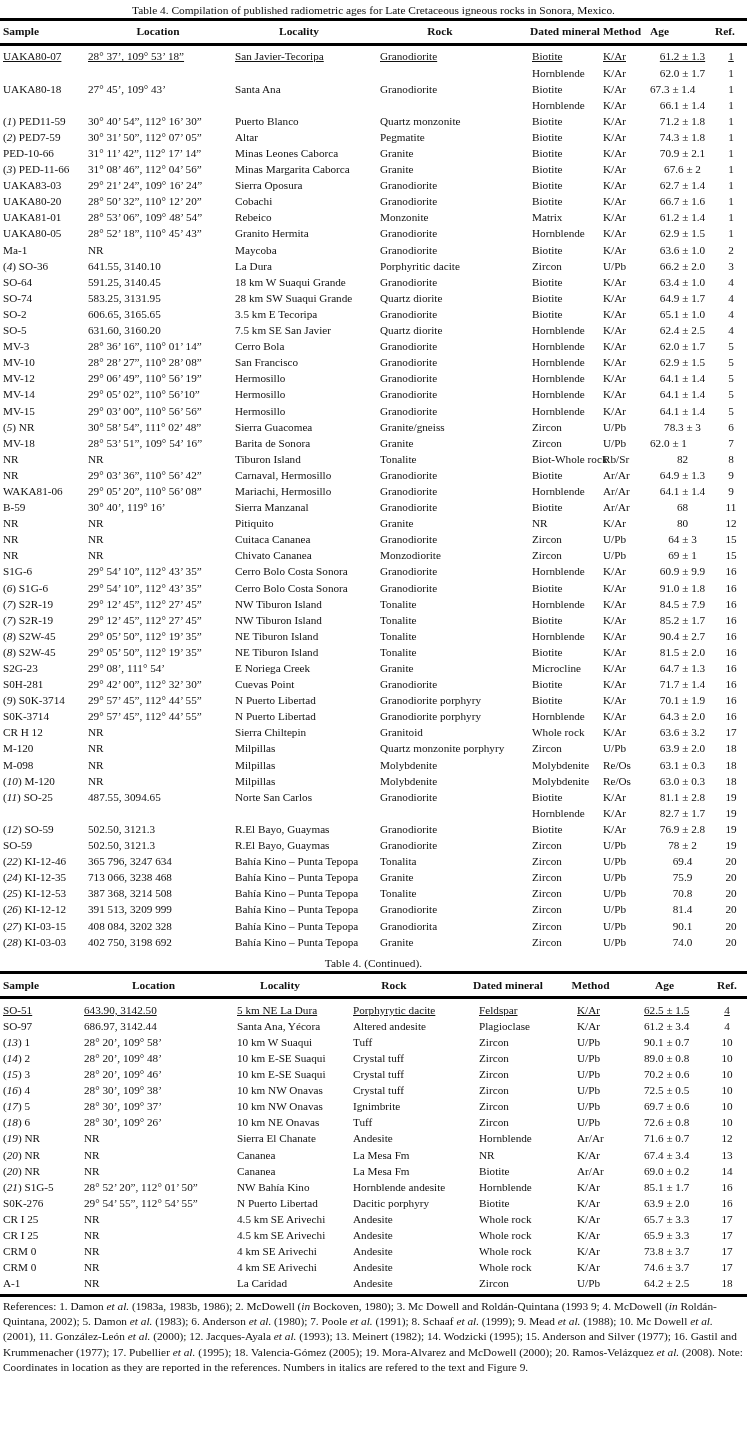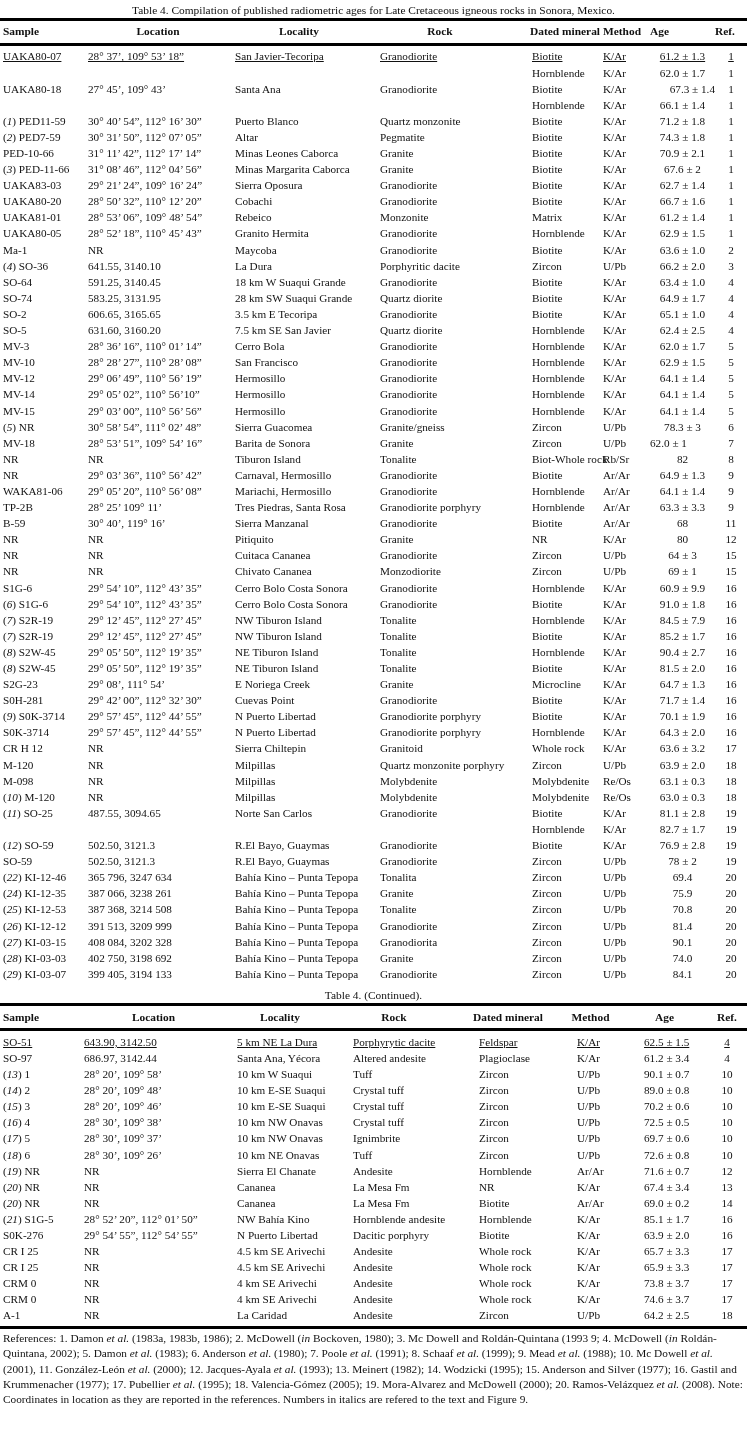--- a/index.html
+++ b/index.html
@@ -78,21 +78,21 @@
         <td class="c-age" style="text-align:center">62.0 ± 1.7</td>
         <td class="c-ref" style="text-align:center">1</td>
       </tr>
       <tr>
         <td class="c-sample" style="padding-left:3px"><span>UAKA80-18</span></td>
         <td class="c-location" style="padding-left:6px">27° 45’, 109° 43’</td>
         <td class="c-locality" style="padding-left:1px">Santa Ana</td>
         <td class="c-rock" style="padding-left:16px">Granodiorite</td>
         <td class="c-mineral" style="padding-left:16px">Biotite</td>
         <td class="c-method" style="padding-left:0px">K/Ar</td>
-        <td class="c-age" style="text-align:right">67.3 ± 1.4</td>
+        <td class="c-age" style="text-align:left">67.3 ± 1.4</td>
         <td class="c-ref" style="text-align:center">1</td>
       </tr>
       <tr>
         <td class="c-sample" style="padding-left:3px"><span></span></td>
         <td class="c-location" style="padding-left:6px"></td>
         <td class="c-locality" style="padding-left:1px"></td>
         <td class="c-rock" style="padding-left:16px"></td>
         <td class="c-mineral" style="padding-left:16px">Hornblende</td>
         <td class="c-method" style="padding-left:0px">K/Ar</td>
         <td class="c-age" style="text-align:center">66.1 ± 1.4</td>
@@ -332,30 +332,20 @@
         <td class="c-sample" style="padding-left:3px"><span>WAKA81-06</span></td>
         <td class="c-location" style="padding-left:6px">29° 05’ 20”, 110° 56’ 08”</td>
         <td class="c-locality" style="padding-left:1px">Mariachi, Hermosillo</td>
         <td class="c-rock" style="padding-left:16px">Granodiorite</td>
         <td class="c-mineral" style="padding-left:16px">Hornblende</td>
         <td class="c-method" style="padding-left:0px">Ar/Ar</td>
         <td class="c-age" style="text-align:center">64.1 ± 1.4</td>
         <td class="c-ref" style="text-align:center">9</td>
       </tr>
       <tr>
-        <td class="c-sample" style="padding-left:3px"><span>TP-2B</span></td>
-        <td class="c-location" style="padding-left:6px">28° 25’ 109° 11’</td>
-        <td class="c-locality" style="padding-left:1px">Tres Piedras, Santa Rosa</td>
-        <td class="c-rock" style="padding-left:16px">Granodiorite porphyry</td>
-        <td class="c-mineral" style="padding-left:16px">Hornblende</td>
-        <td class="c-method" style="padding-left:0px">Ar/Ar</td>
-        <td class="c-age" style="text-align:center">63.3 ± 3.3</td>
-        <td class="c-ref" style="text-align:center">9</td>
-      </tr>
-      <tr>
         <td class="c-sample" style="padding-left:3px"><span>B-59</span></td>
         <td class="c-location" style="padding-left:6px">30° 40’, 119° 16’</td>
         <td class="c-locality" style="padding-left:1px">Sierra Manzanal</td>
         <td class="c-rock" style="padding-left:16px">Granodiorite</td>
         <td class="c-mineral" style="padding-left:16px">Biotite</td>
         <td class="c-method" style="padding-left:0px">Ar/Ar</td>
         <td class="c-age" style="text-align:center">68</td>
         <td class="c-ref" style="text-align:center">11</td>
       </tr>
       <tr>
@@ -573,21 +563,21 @@
         <td class="c-location" style="padding-left:6px">365 796, 3247 634</td>
         <td class="c-locality" style="padding-left:1px">Bahía Kino – Punta Tepopa</td>
         <td class="c-rock" style="padding-left:16px"> Tonalita</td>
         <td class="c-mineral" style="padding-left:16px">Zircon</td>
         <td class="c-method" style="padding-left:0px">U/Pb</td>
         <td class="c-age" style="text-align:center">69.4</td>
         <td class="c-ref" style="text-align:center">20</td>
       </tr>
       <tr>
         <td class="c-sample" style="padding-left:3px"><span>(</span><span class="italic-num">24</span><span>) </span><span>KI-12-35</span></td>
-        <td class="c-location" style="padding-left:6px">387 066, 3238 261</td>
+        <td class="c-location" style="padding-left:6px">713 066, 3238 468</td>
         <td class="c-locality" style="padding-left:1px">Bahía Kino – Punta Tepopa</td>
         <td class="c-rock" style="padding-left:16px">Granite</td>
         <td class="c-mineral" style="padding-left:16px">Zircon</td>
         <td class="c-method" style="padding-left:0px">U/Pb</td>
         <td class="c-age" style="text-align:center">75.9</td>
         <td class="c-ref" style="text-align:center">20</td>
       </tr>
       <tr>
         <td class="c-sample" style="padding-left:3px"><span>(</span><span class="italic-num">25</span><span>) </span><span>KI-12-53</span></td>
         <td class="c-location" style="padding-left:6px">387 368, 3214 508</td>
@@ -619,30 +609,20 @@
         <td class="c-ref" style="text-align:center">20</td>
       </tr>
       <tr>
         <td class="c-sample" style="padding-left:3px"><span>(</span><span class="italic-num">28</span><span>) </span><span>KI-03-03</span></td>
         <td class="c-location" style="padding-left:6px">402 750, 3198 692</td>
         <td class="c-locality" style="padding-left:1px">Bahía Kino – Punta Tepopa</td>
         <td class="c-rock" style="padding-left:16px">Granite</td>
         <td class="c-mineral" style="padding-left:16px">Zircon</td>
         <td class="c-method" style="padding-left:0px">U/Pb</td>
         <td class="c-age" style="text-align:center">74.0</td>
-        <td class="c-ref" style="text-align:center">20</td>
-      </tr>
-      <tr>
-        <td class="c-sample" style="padding-left:3px"><span>(</span><span class="italic-num">29</span><span>) </span><span>KI-03-07</span></td>
-        <td class="c-location" style="padding-left:6px">399 405, 3194 133</td>
-        <td class="c-locality" style="padding-left:1px">Bahía Kino – Punta Tepopa</td>
-        <td class="c-rock" style="padding-left:16px">Granodiorite</td>
-        <td class="c-mineral" style="padding-left:16px">Zircon</td>
-        <td class="c-method" style="padding-left:0px">U/Pb</td>
-        <td class="c-age" style="text-align:center">84.1</td>
         <td class="c-ref" style="text-align:center">20</td>
       </tr>
     </tbody>
 </table>
 
 <div class="caption" style="margin-top:3px">Table 4. (Continued).</div>
 <table class="tbl table-end">
   <colgroup>
     <col style="width:78px">
       <col style="width:151px">

